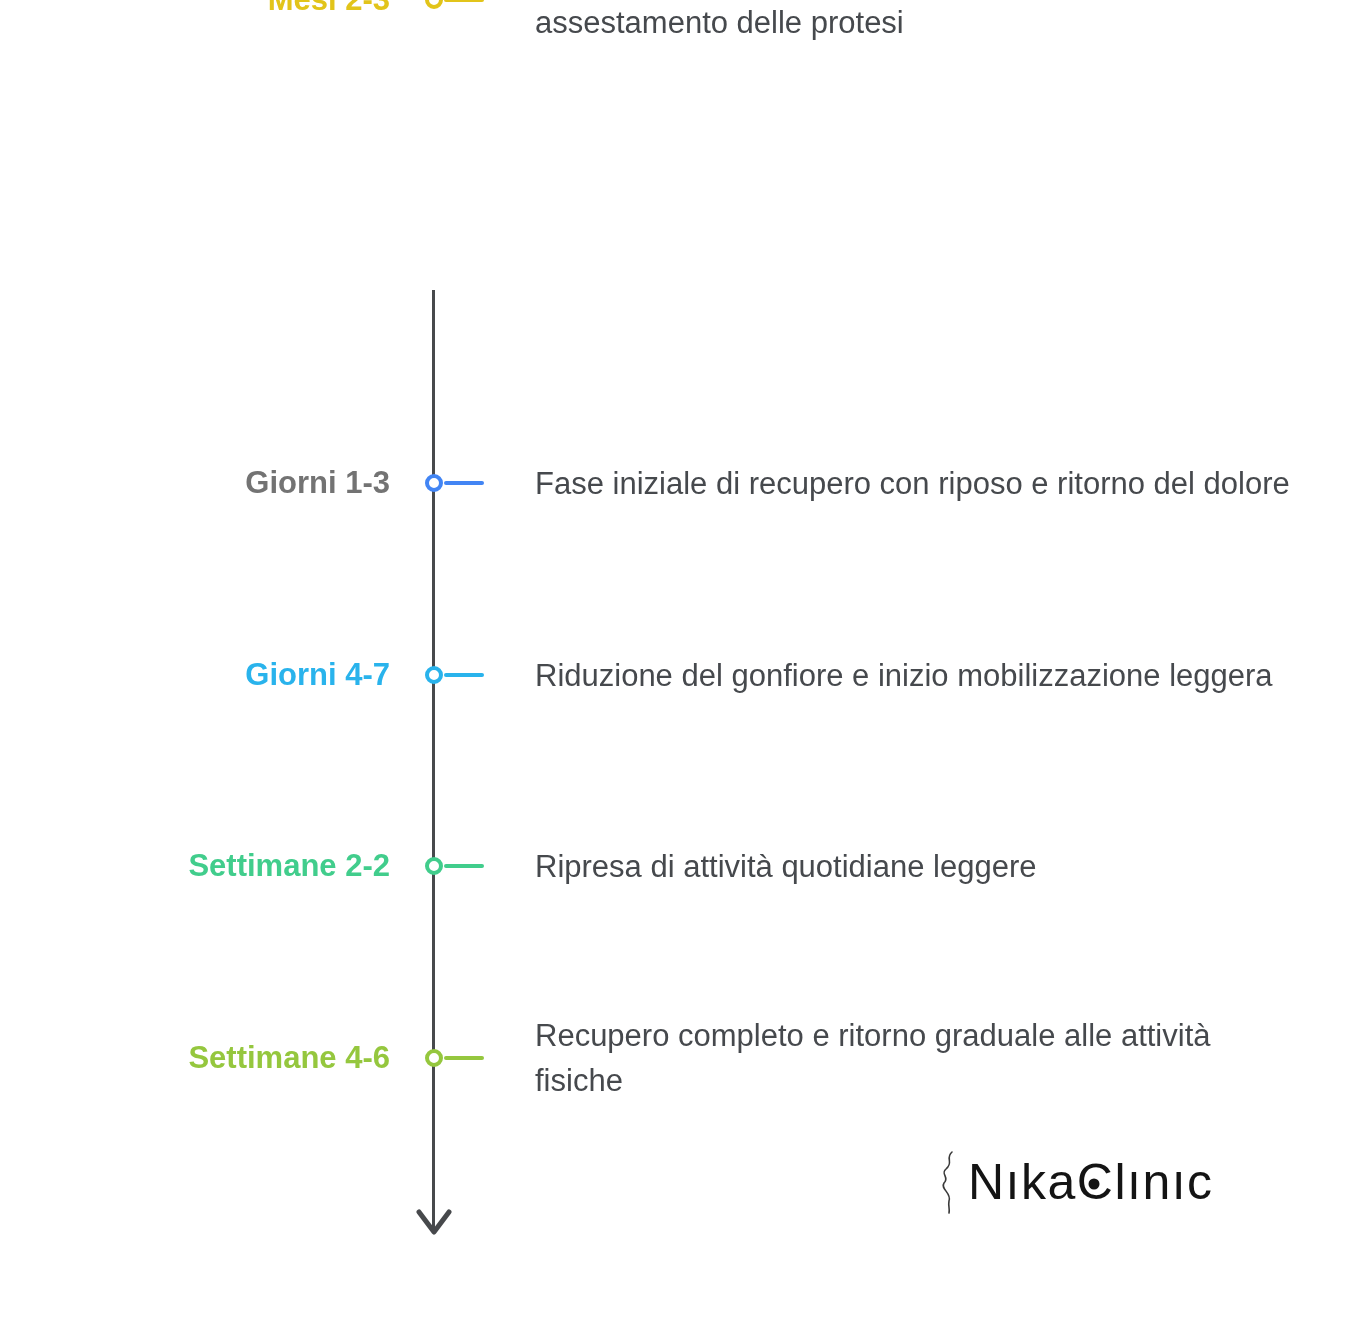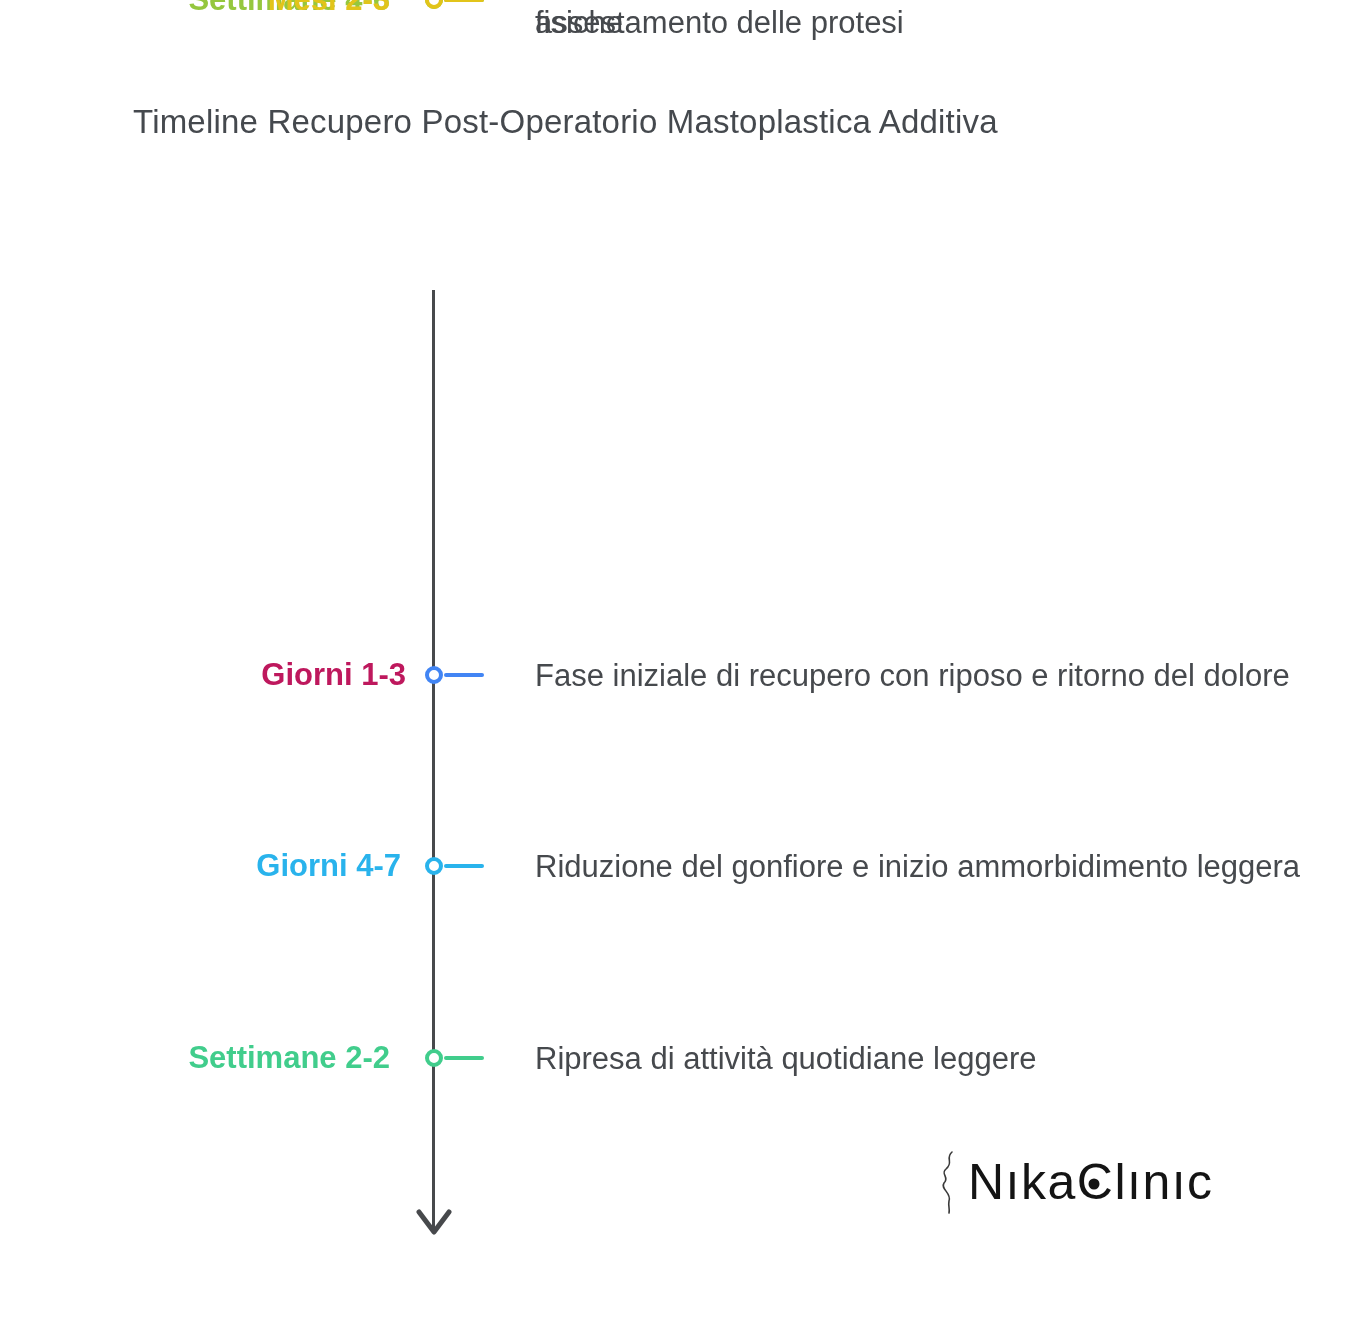--- a/index.html
+++ b/index.html
@@ -70,40 +70,39 @@
     position:absolute;left:47%;top:54%;
     width:11px;height:11px;border-radius:50%;
     background:#141414;transform:translate(-50%,-50%);
   }
 </style>
 </head>
 <body>
 
 <div id="canvas">
 
-  <div class="title">Timeline Recupero Post-Operatorio Mastoplastica Additiva</div>
 
   <div class="vline" style="background: rgb(71, 73, 76);"></div>
 
   <svg class="arrow" width="40" height="34" viewBox="0 0 40 34">
     <polyline class="arrow-stroke" points="5,6 20,26 35,6" fill="none" stroke="#47494c" stroke-width="5" stroke-linecap="round" stroke-linejoin="round"></polyline>
   </svg>
 
   <div class="row">
-    <div class="m-label" style="color: #be185d; margin-left: 16px;">Giorni 1-3</div>
+    <div class="m-label" style="color: #737373;">Giorni 1-3</div>
     <div class="m-marker" style="border-color: rgb(66, 133, 244);"></div>
     <div class="m-hline" style="background: rgb(66, 133, 244);"></div>
     <div class="m-desc">Fase iniziale di recupero con riposo e ritorno del dolore</div>
   </div>
 
   <div class="row">
-    <div class="m-label" style="color: rgb(41, 179, 236); margin-left: 11px;">Giorni 4-7</div>
+    <div class="m-label" style="color: rgb(41, 179, 236);">Giorni 4-7</div>
     <div class="m-marker" style="border-color: rgb(41, 179, 236);"></div>
     <div class="m-hline" style="background: rgb(41, 179, 236);"></div>
-    <div class="m-desc">Riduzione del gonfiore e inizio ammorbidimento leggera</div>
+    <div class="m-desc">Riduzione del gonfiore e inizio mobilizzazione leggera</div>
   </div>
 
   <div class="row">
     <div class="m-label" style="color: rgb(65, 205, 140);">Settimane 2-2</div>
     <div class="m-marker" style="border-color: rgb(65, 205, 140);"></div>
     <div class="m-hline" style="background: rgb(65, 205, 140);"></div>
     <div class="m-desc">Ripresa di attività quotidiane leggere</div>
   </div>
 
   <div class="row">

